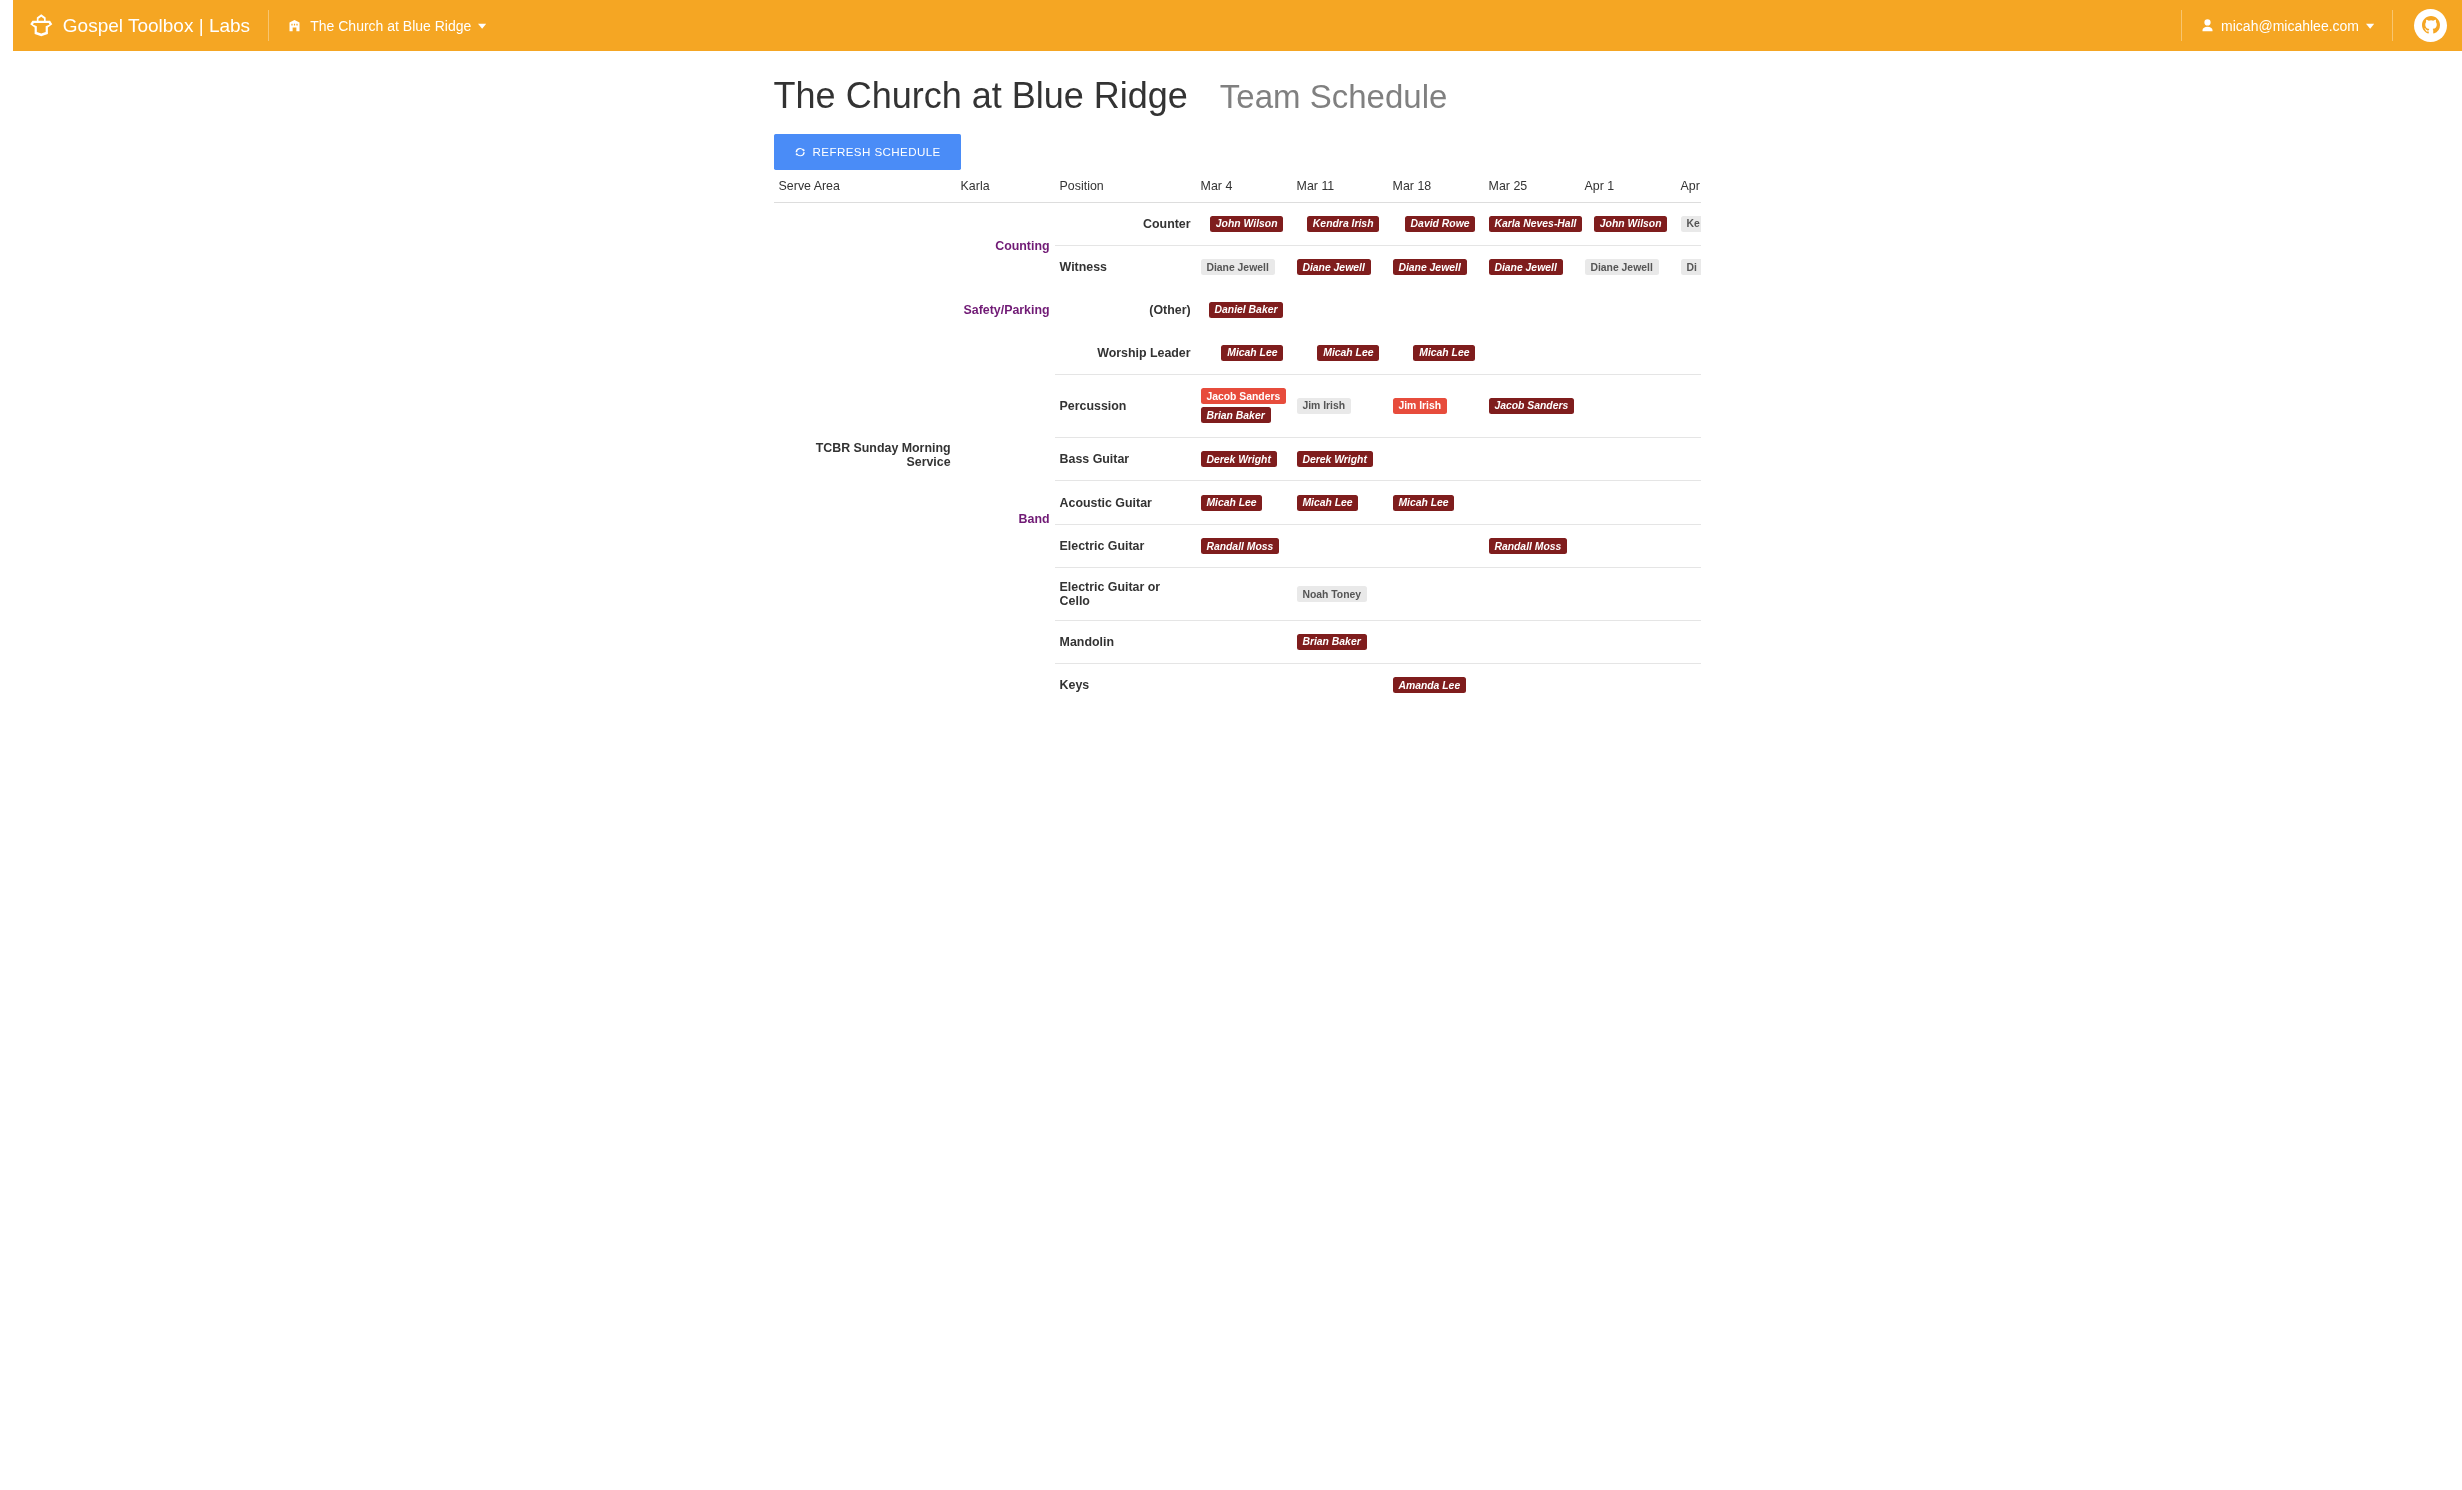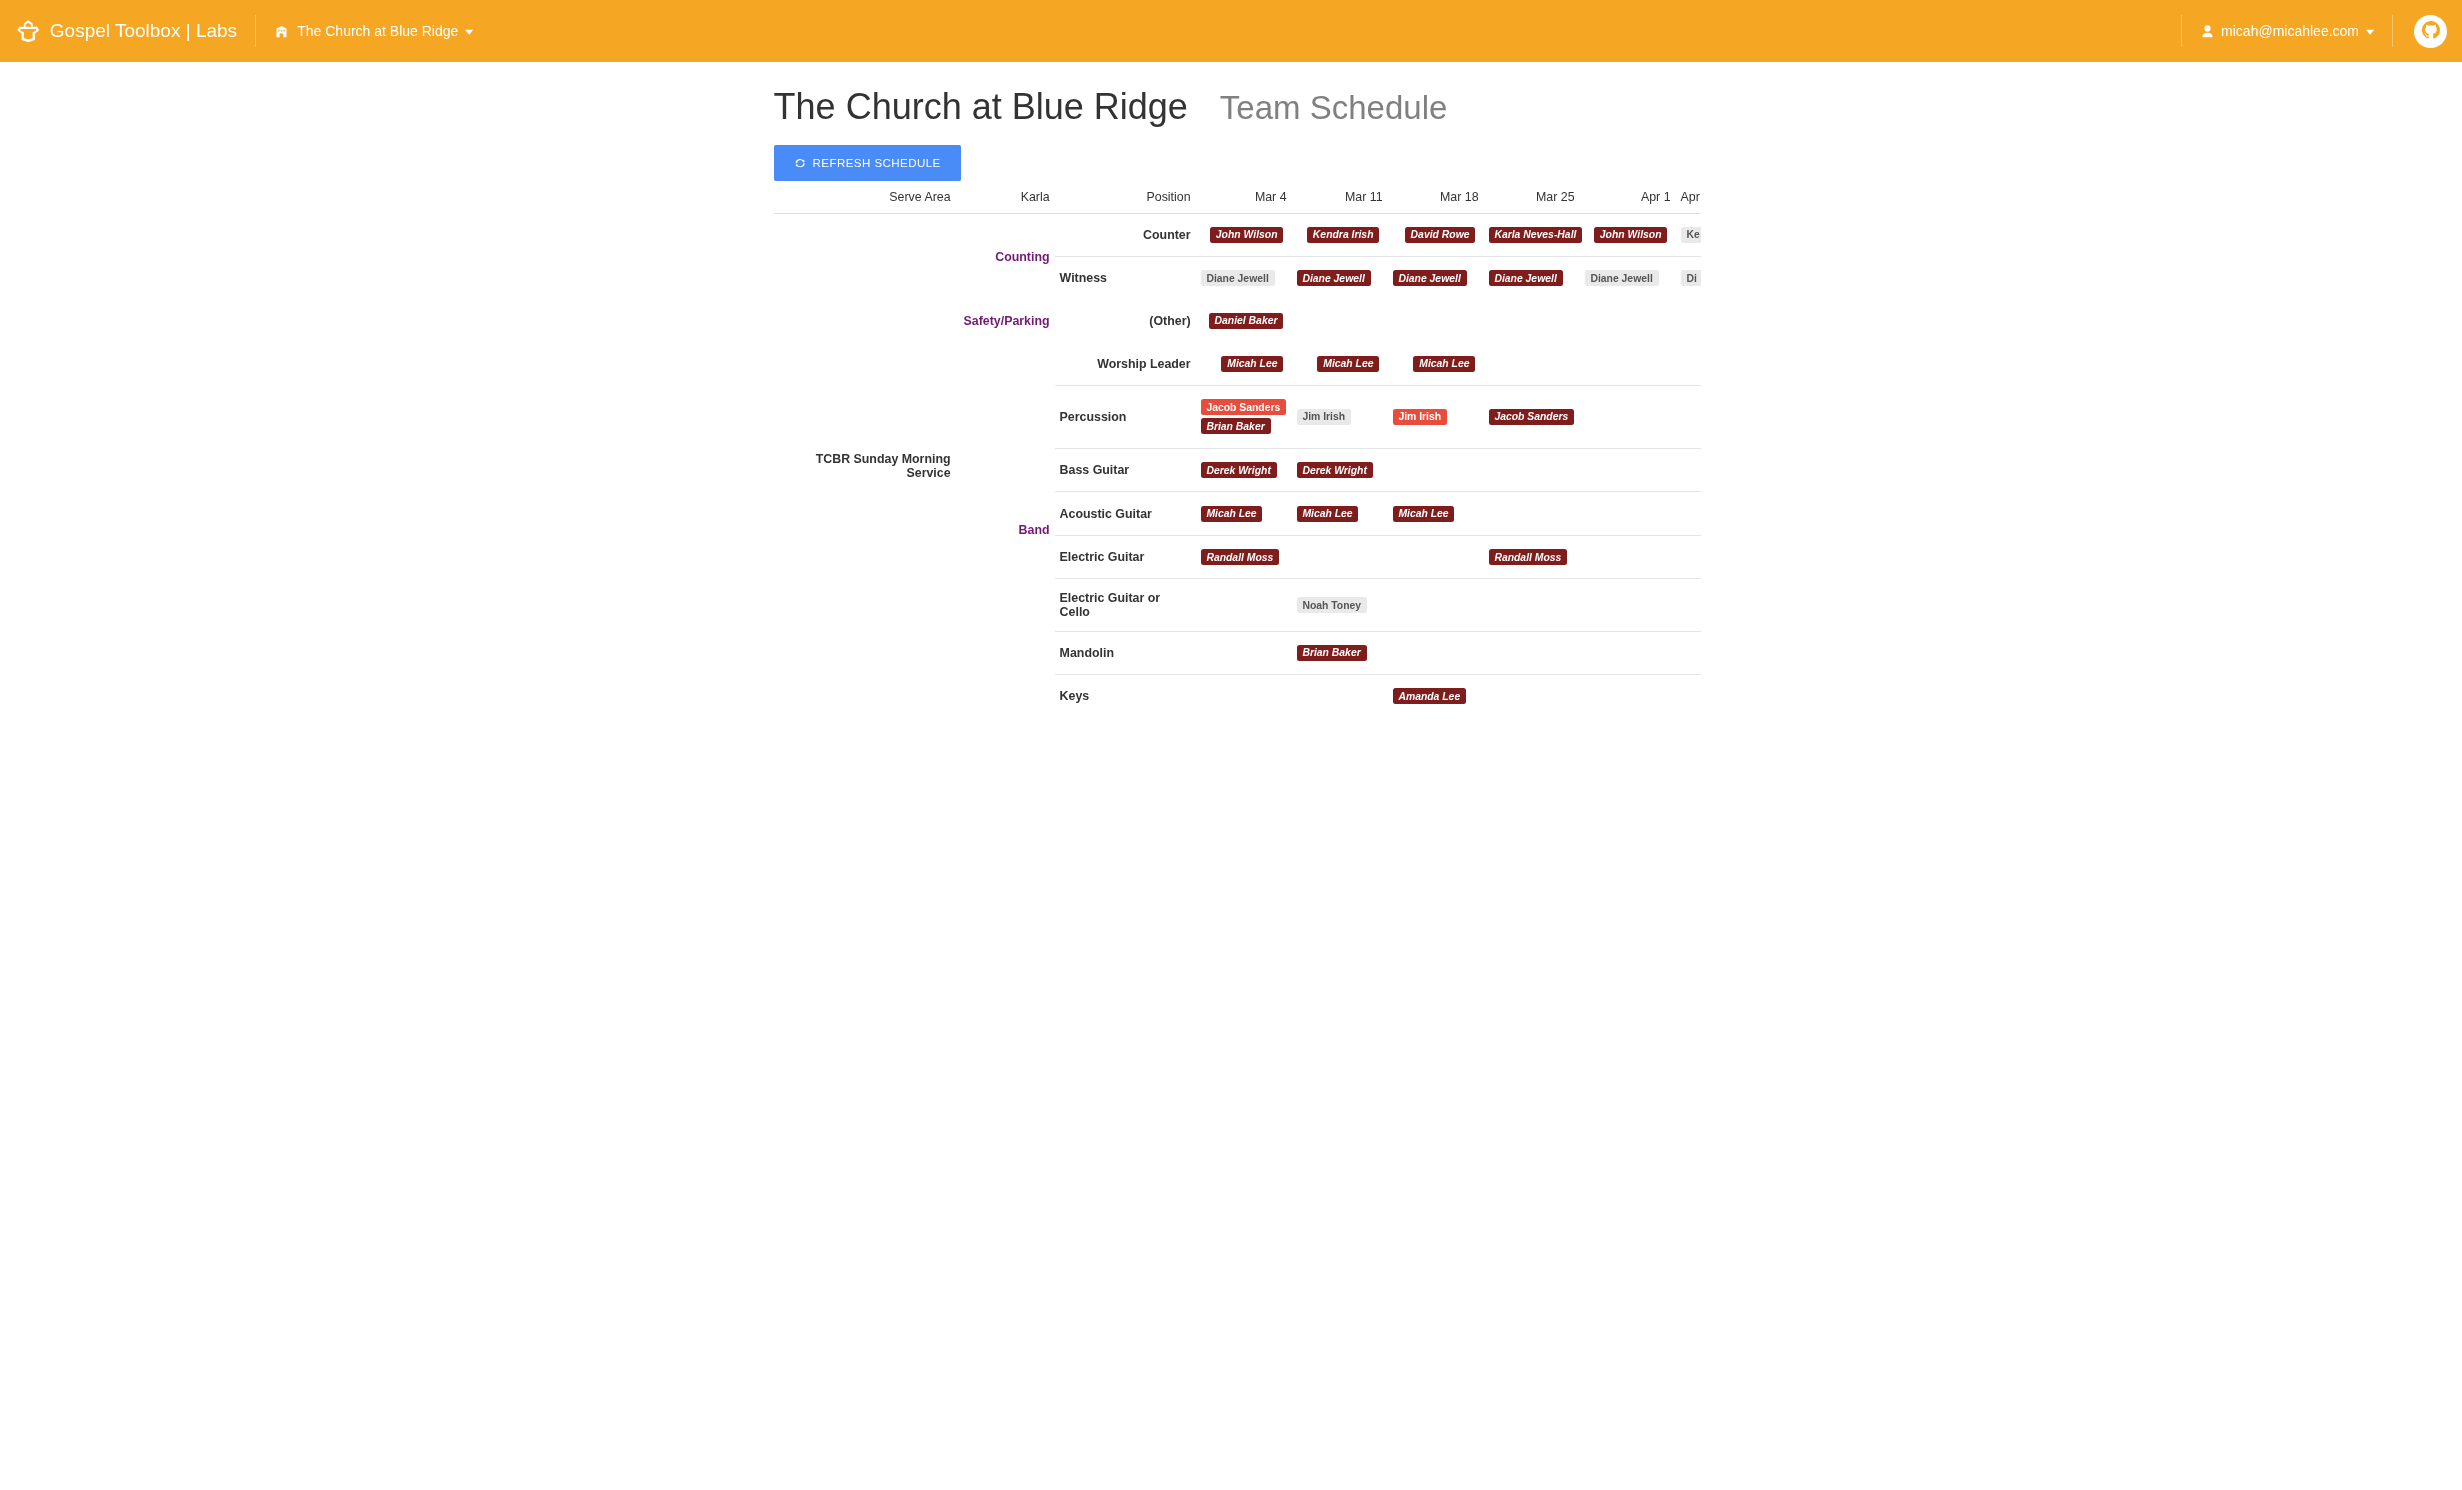--- a/index.html
+++ b/index.html
@@ -1,18 +1,18 @@
 <!DOCTYPE html>
 <html style="font-size:13.3px"><head>
 <meta charset="utf-8">
 <style>
   *{box-sizing:border-box;margin:0;padding:0;}
   body{font-family:"Helvetica Neue",Helvetica,Arial,sans-serif;color:#333;background:#fff;font-size:11.6px;}
   
-  .navbar{background:#f5a623;height:62px;display:flex;align-items:center;padding:0 15px;color:#fff;}
+  .navbar{background:#f5a623;height:51px;display:flex;align-items:center;padding:0 15px;color:#fff;margin-left:13px;}
   .brand{display:flex;align-items:center;font-size:19px;font-weight:400;color:#fff;}
   .brand-logo{width:26.5px;height:26.5px;margin-right:8.3px;display:inline-flex;align-items:center;justify-content:center;}
   .brand-logo svg{width:26.5px;height:26.5px;fill:#fff;}
   .nav-divider{width:0.8px;height:31.5px;background:rgba(255,255,255,0.35);margin:0 18px;}
   .nav-link{display:flex;align-items:center;color:#fff;font-size:14px;cursor:pointer;}
   .nav-link .icon{margin-right:8.3px;display:inline-flex;}
   .nav-link .caret{margin-left:6.6px;}
   .spacer{flex:1;}
   .nav-right{display:flex;align-items:center;}
   .github-btn{width:33px;height:33px;border-radius:50%;background:#fff;color:#f5a623;display:flex;align-items:center;justify-content:center;margin-left:3.3px;cursor:pointer;}
@@ -22,21 +22,21 @@
   .caret-svg{width:8.3px;height:8.3px;fill:#fff;}
   
   .container{max-width:928px;margin:0 auto;padding:23px 6.6px 33px;}
   h1.title{font-size:36px;font-weight:400;color:#333;margin-bottom:16.6px;line-height:1.2;}
   h1.title .sub{color:#808080;font-size:33px;font-weight:400;margin-left:22px;}
   .btn-refresh{background:#4a8cf7;color:#fff;border:none;padding:11.6px 20px;font-size:11.6px;letter-spacing:0.4px;display:inline-flex;align-items:center;cursor:pointer;border-radius:1.7px;margin-bottom:1px;}
   .btn-refresh .ricon{margin-right:6.6px;display:inline-flex;}
   .btn-refresh .ricon svg{width:12.4px;height:12.4px;fill:#fff;}
   
   table.schedule{width:100%;border-collapse:collapse;table-layout:fixed;}
-  table.schedule th{text-align:right;font-weight:400;font-size:12.4px;color:#333;padding:8.3px 5px;border-bottom:1.7px solid #ddd;vertical-align:middle;}
+  table.schedule th{text-align:left;font-weight:400;font-size:12.4px;color:#333;padding:8.3px 5px;border-bottom:1.7px solid #ddd;vertical-align:middle;}
   table.schedule td{padding:11.6px 5px;font-size:12.4px;vertical-align:middle;}
   table.schedule .pos-cell{font-weight:700;color:#333;}
   table.schedule .team-cell{font-weight:700;color:#701a75;}
   table.schedule .serve-cell{font-weight:700;color:#333;}
   table.schedule tr.pos-row td{border-top:0.8px solid #e5e5e5;}
   table.schedule tr.first-pos-row td{border-top:none;text-align:right;}
   .col-serve{width:182px;}
   .col-team{width:99px;}
   .col-pos{width:141px;}
   .col-date{width:96px;}

